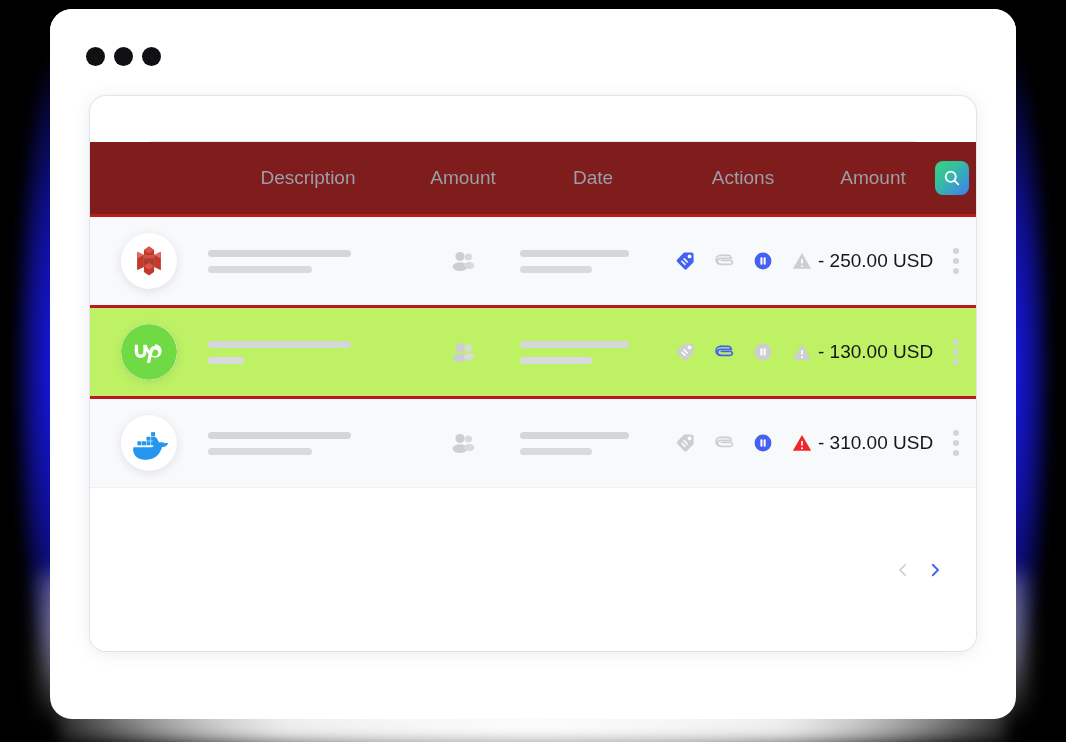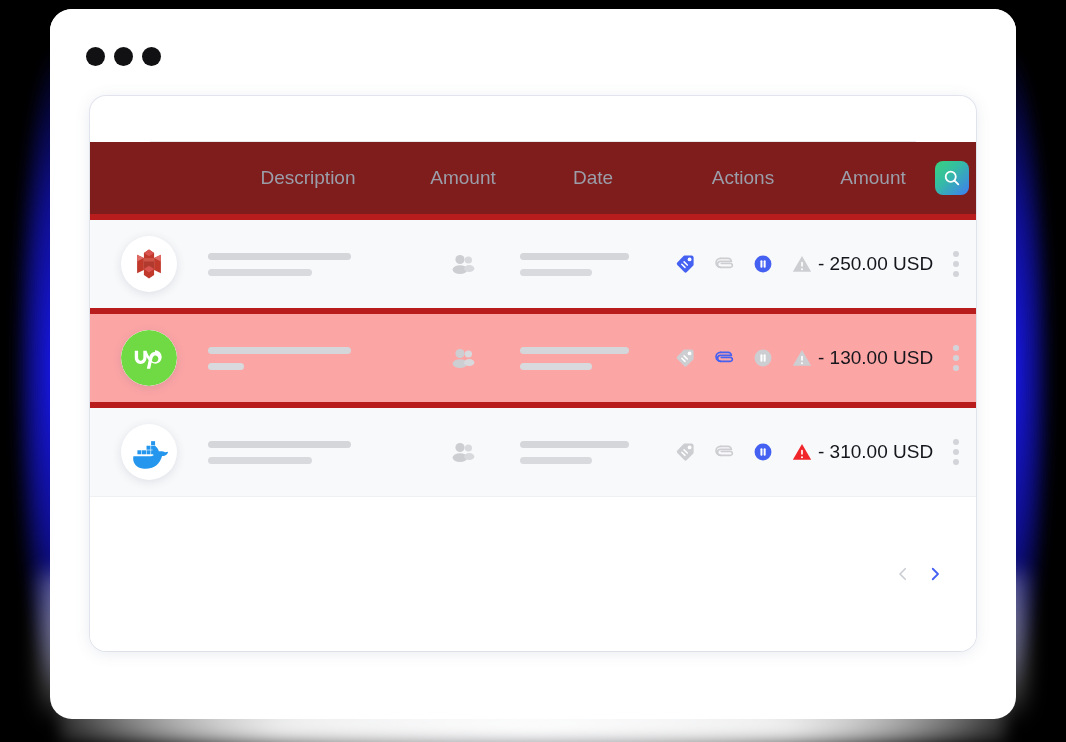--- a/index.html
+++ b/index.html
@@ -163,25 +163,25 @@
     cursor: pointer;
     padding: 0;
   }
 
   
   .tbody { flex: 0 0 auto; }
   .trow {
     display: flex;
     align-items: center;
     height: 88px;
-    border-top: 6px solid #b91c1c;
+    border-top: 3px solid #b91c1c;
     position: relative;
   }
   .trow.shaded { background: #f8f9fa; }
-  .trow.plain  { background: #fca5a5; }
+  .trow.plain  { background: #bef264; }
 
   .avatar {
     width: 56px;
     height: 56px;
     border-radius: 50%;
     background: #ffffff;
     box-shadow: 0 2px 10px rgba(60,70,110,0.14);
     margin: 0 auto;
     display: flex;
     align-items: center;

